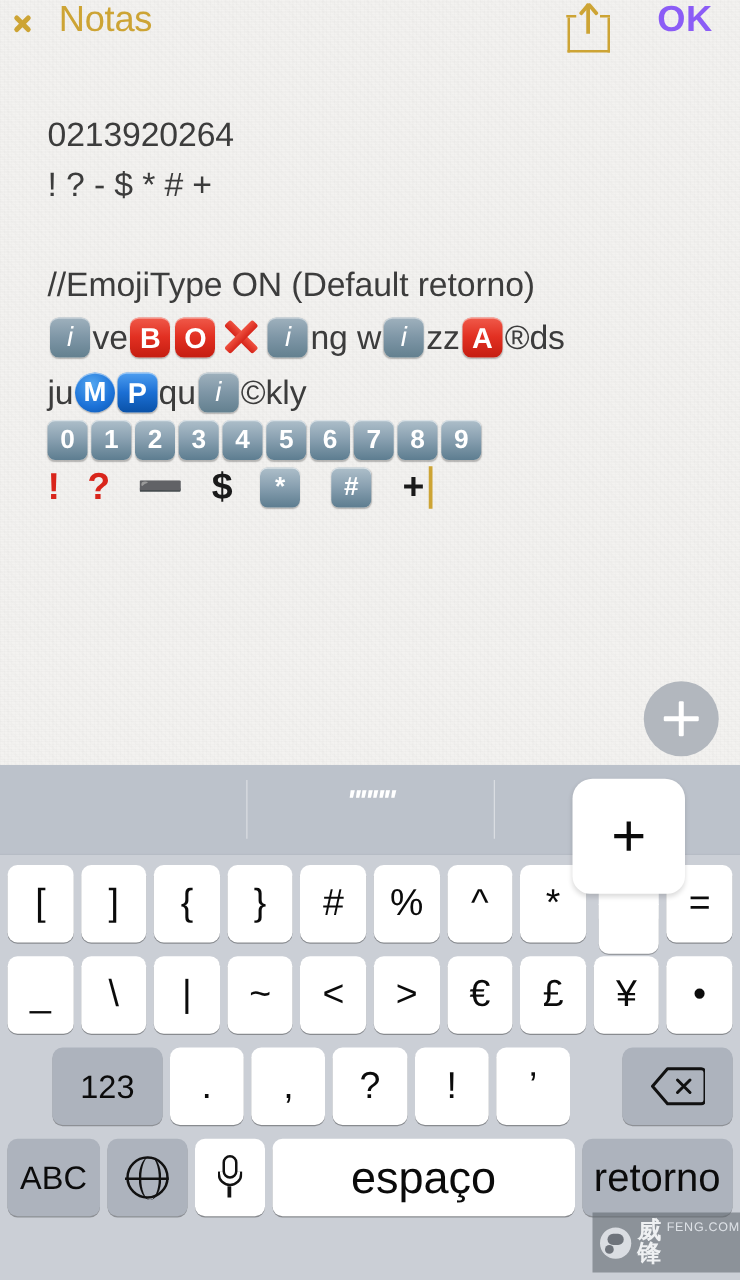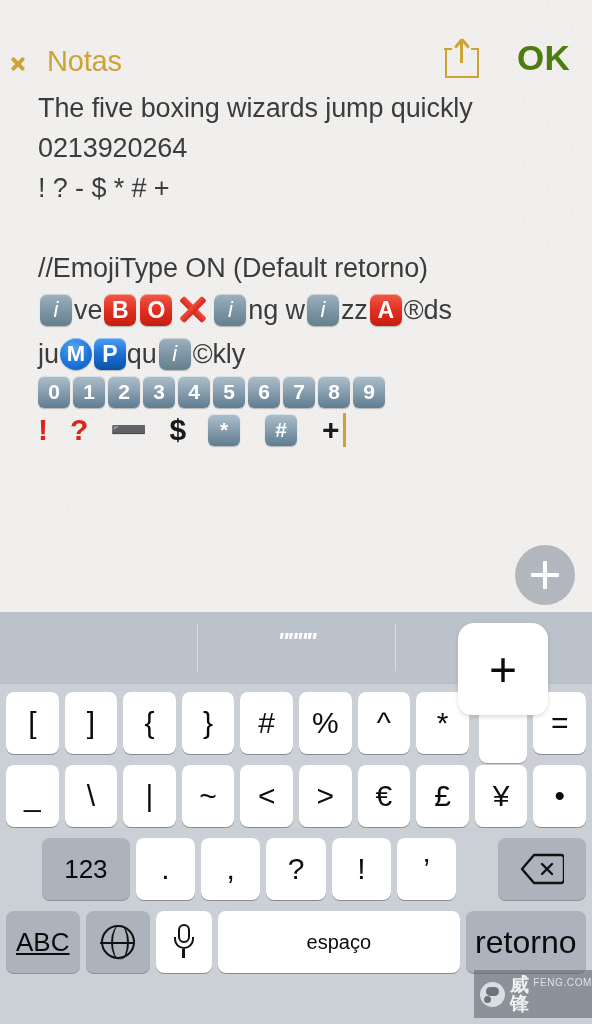--- a/index.html
+++ b/index.html
@@ -26,21 +26,21 @@
       repeating-linear-gradient(90deg, rgba(0,0,0,0.010) 0px, rgba(0,0,0,0.010) 1px, rgba(255,255,255,0.02) 1px, rgba(255,255,255,0.02) 3px),
       repeating-linear-gradient(45deg, rgba(0,0,0,0.008) 0px, rgba(0,0,0,0.008) 2px, transparent 2px, transparent 5px);
     pointer-events: none;
   }
 
   
   .navbar {
     position: relative;
     height: 78px;
     display: flex;
-    align-items: flex-end;
+    align-items: flex-start;
     padding: 0 22px;
     z-index: 5;
   }
 
   .nav-back {
     display: flex;
     align-items: center;
     gap: 8px;
     color: #cda434;
     cursor: pointer;
@@ -123,23 +123,23 @@
     top: 4px;
     width: 11px;
     height: 2.5px;
     background: #cda434;
     border-radius: 1px;
   }
   .share-icon .head::before { left: -2px; transform: rotate(-50deg); }
   .share-icon .head::after  { right: -2px; transform: rotate(50deg); }
 
   .nav-ok {
-    font-size: 35px;
+    font-size: 29px;
     font-weight: bold;
-    color: #4d7c0f;
+    color: #8b5cf6;
     cursor: pointer;
     letter-spacing: 0.3px;
   }
 
   
   .note-body {
     position: relative;
     padding: 10px 38px 0 38px;
     z-index: 4;
   }
@@ -366,24 +366,24 @@
     background: #adb3bd;
     box-shadow: 0 1px 0 rgba(0,0,0,0.30);
     font-size: 26px;
   }
 
   .key.pressed-hidden { visibility: hidden; }
 
   .row3 .key.dark { flex: 1.48 1 0; margin-left: 36px; }
   .row3 .key { flex: 1 1 0; }
 
-  .row4 .k-abc   { flex: 1.05 1 0; font-size: 26px; text-decoration: underline; }
+  .row4 .k-abc   { flex: 1.05 1 0; font-size: 26px; }
   .row4 .k-globe { flex: 0.92 1 0; }
   .row4 .k-mic   { flex: 0.80 1 0; }
-  .row4 .k-space { flex: 3.45 1 0; font-size: 20px; }
+  .row4 .k-space { flex: 3.45 1 0; font-size: 36px; }
   .row4 .k-ret   { flex: 1.72 1 0; font-size: 32px; }
   .row4 { margin-bottom: 14px; }
 
   
   .globe-icon {
     width: 34px; height: 34px;
     border-radius: 50%;
     border: 2.5px solid #111;
     position: relative;
   }
@@ -565,21 +565,20 @@
   <div class="nav-spacer"></div>
   <div class="share-icon">
     <span class="box"></span>
     <span class="shaft"></span>
     <span class="head"></span>
   </div>
   <div class="nav-ok">OK</div>
 </div>
 
 <div class="note-body">
-  <div class="note-line">The five boxing wizards jump quickly</div>
   <div class="note-line">0213920264</div>
   <div class="note-line">! ? - $ * # +</div>
   <div class="note-line blank"></div>
   <div class="note-line">//EmojiType ON (Default retorno)</div>
 
   <div class="note-line emoji-line">
       <span class="em em-sq-info">i</span>
       <span class="note-plain">ve </span>
       <span class="em em-sq-red">B</span>
       <span class="em em-sq-red">O</span>

